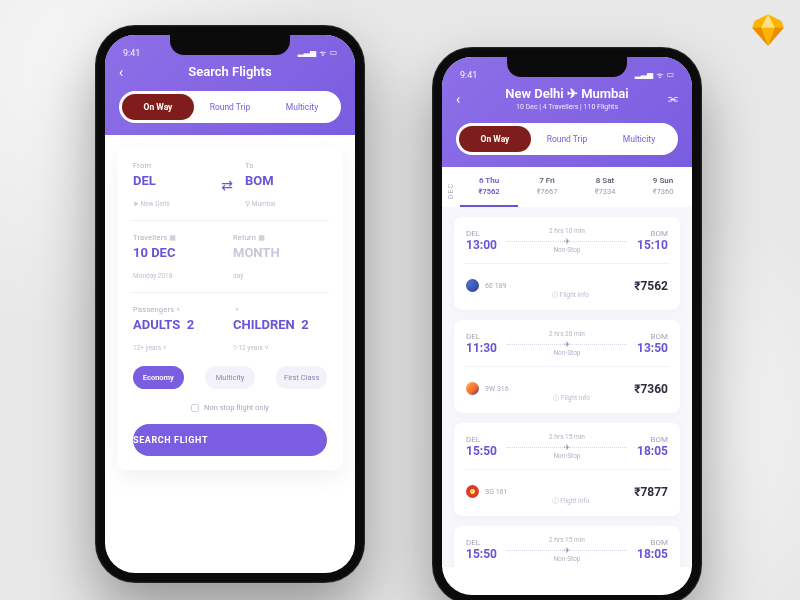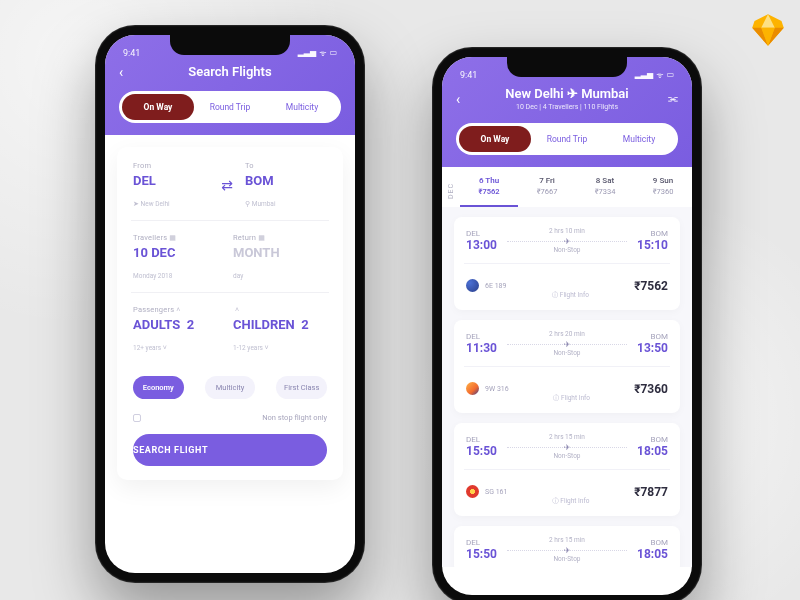--- a/index.html
+++ b/index.html
@@ -86,29 +86,29 @@
   .divider { border-top: 1px solid #f0f0f4; margin: 12px -2px; }
 
   .lbl { font-size: 7.5px; color: #b0afc2; margin-bottom: 3px; letter-spacing: 0.2px; }
   .val { font-size: 13px; font-weight: 700; color: #6a53d6; }
   .val.muted { color: #c9c8d8; font-weight: 700; }
   .sub { font-size: 6.5px; color: #bfbfd0; margin-top: 12px; }
   .swap-icon { color: #6a53d6; font-size: 14px; align-self: center; padding: 0 6px; cursor: pointer; }
   .right-col { text-align: left; padding-left: 6px; }
   .mini-icon { font-size: 7px; color: #c0bfd0; }
 
-  .class-pills { display: flex; gap: 21px; margin-top: 24px; }
+  .class-pills { display: flex; gap: 21px; margin-top: 14px; }
   .class-pill {
     flex: 1; font-size: 7.5px; text-align: center; padding: 7px 0;
     border-radius: 13px; background: #f3f2fb; color: #8a86b0; cursor: pointer;
   }
   .class-pill.active { background: #7a5de0; color: #fff; font-weight: 600; }
 
   .checkbox-row {
-    display: flex; align-items: center; justify-content: space-between; gap: 5px;
+    display: flex; align-items: center; justify-content: center; gap: 5px;
     margin-top: 14px; font-size: 7.5px; color: #a8a6bd;
   }
   .checkbox-box { width: 8px; height: 8px; border: 1px solid #d0cfe0; border-radius: 2px; }
 
   .search-btn {
     margin-top: 12px; background: #7a5de0; color: #fff; 
     padding: 11px 0; border-radius: 20px; font-size: 9px; font-weight: 700;
     letter-spacing: 0.6px; cursor: pointer;
   }
 

